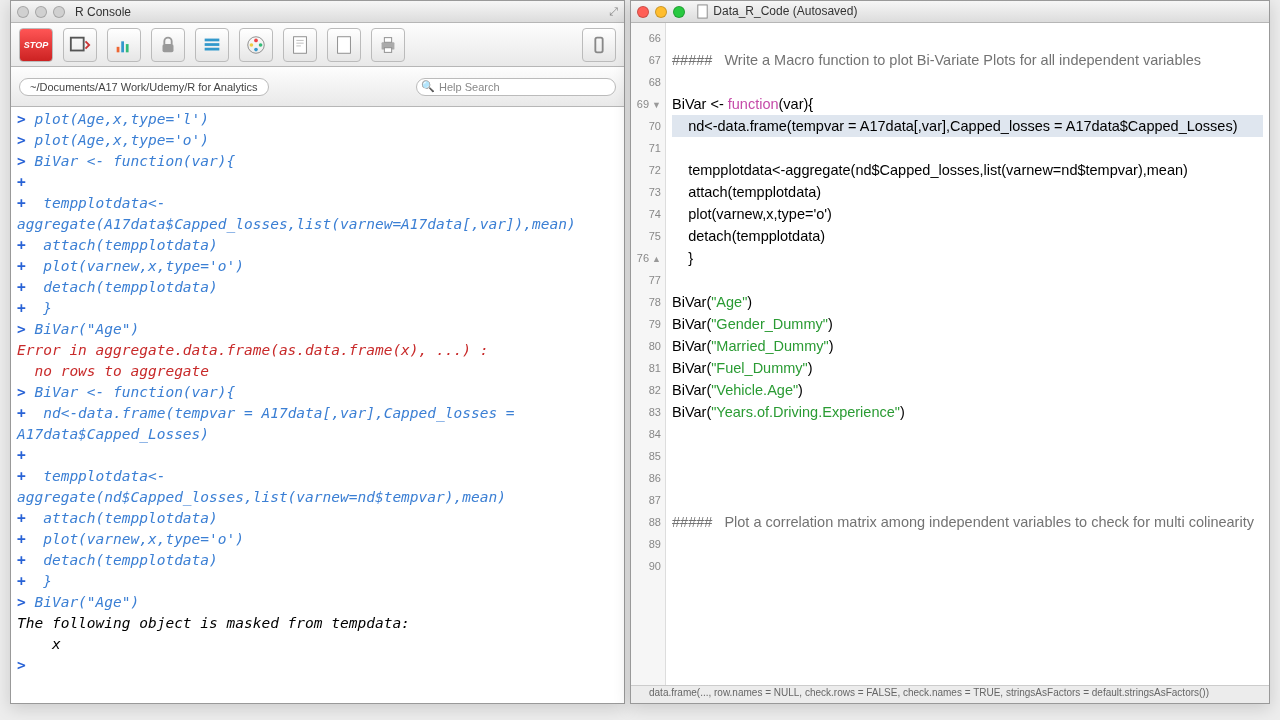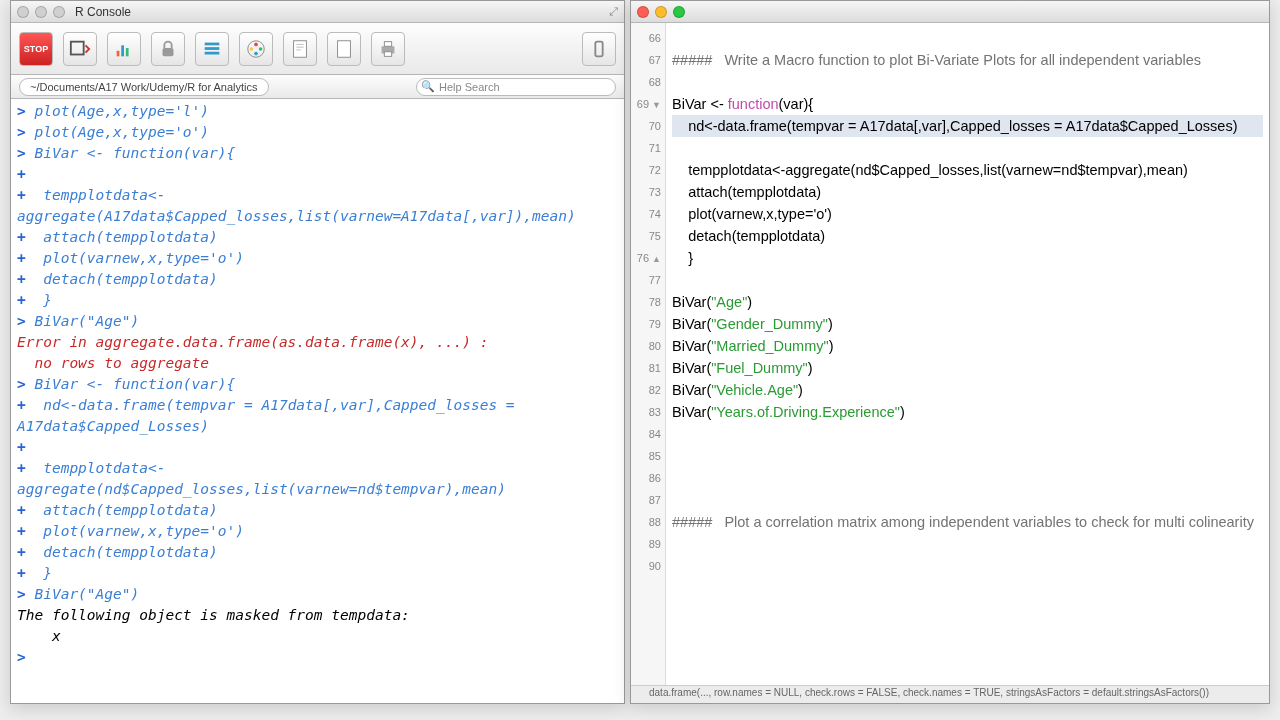--- a/index.html
+++ b/index.html
@@ -25,33 +25,33 @@
   display: flex; align-items: center;
   padding: 0 6px;
   font-size: 12px;
 }
 .traffic { display: flex; gap: 6px; margin-right: 10px; }
 .tl { width: 12px; height: 12px; border-radius: 50%; border: 1px solid rgba(0,0,0,0.2); }
 .tl.red{background:#ff5f57}.tl.yel{background:#ffbd2e}.tl.grn{background:#28c940}
 .tl.grey{background:#d0d0d0}
 .title-center{flex:1; text-align:left; color:#333}
 .toolbar{
-  height: 52px;
+  height: 44px;
   background: linear-gradient(#fdfdfd,#e9e9e9);
   border-bottom:1px solid #b6b6b6;
-  display:flex; align-items:center; padding:0 8px; gap:10px;
+  display:flex; align-items:center; padding:0 8px; gap:10px;font-style:italic;
 }
 .tbtn{
   width:34px;height:34px;border:1px solid #bbb;border-radius:4px;
   background:linear-gradient(#fff,#e6e6e6);
   display:flex;align-items:center;justify-content:center;
   font-size:18px;color:#555;
 }
 .subbar{
-  height:24px;
+  height:40px;
   background:linear-gradient(#fdfdfd,#e9e9e9);
   border-bottom:1px solid #b6b6b6;
   display:flex;align-items:center;padding:0 8px;
 }
 .pill{
   background:#fff;border:1px solid #bbb;border-radius:10px;
   padding:2px 10px;font-size:11px;color:#444;min-width:200px;
 }
 .search{
   background:#fff;border:1px solid #bbb;border-radius:11px;
@@ -187,20 +187,26 @@
   </div>
   <div class="console" id="console"><div><span class="prompt">&gt;</span> <span class="fn">plot(Age,x,type='l')</span></div><div><span class="prompt">&gt;</span> <span class="fn">plot(Age,x,type='o')</span></div><div><span class="prompt">&gt;</span> <span class="fn">BiVar &lt;- function(var){</span></div><div><span class="prompt">+</span> </div><div><span class="prompt">+</span> <span class="fn"> tempplotdata&lt;-aggregate(A17data$Capped_losses,list(varnew=A17data[,var]),mean)</span></div><div><span class="prompt">+</span> <span class="fn"> attach(tempplotdata)</span></div><div><span class="prompt">+</span> <span class="fn"> plot(varnew,x,type='o')</span></div><div><span class="prompt">+</span> <span class="fn"> detach(tempplotdata)</span></div><div><span class="prompt">+</span> <span class="fn"> }</span></div><div><span class="prompt">&gt;</span> <span class="fn">BiVar("Age")</span></div><div><span class="err">Error in aggregate.data.frame(as.data.frame(x), ...) : </span></div><div><span class="err">  no rows to aggregate</span></div><div><span class="prompt">&gt;</span> <span class="fn">BiVar &lt;- function(var){</span></div><div><span class="prompt">+</span> <span class="fn"> nd&lt;-data.frame(tempvar = A17data[,var],Capped_losses = A17data$Capped_Losses)</span></div><div><span class="prompt">+</span> </div><div><span class="prompt">+</span> <span class="fn"> tempplotdata&lt;-aggregate(nd$Capped_losses,list(varnew=nd$tempvar),mean)</span></div><div><span class="prompt">+</span> <span class="fn"> attach(tempplotdata)</span></div><div><span class="prompt">+</span> <span class="fn"> plot(varnew,x,type='o')</span></div><div><span class="prompt">+</span> <span class="fn"> detach(tempplotdata)</span></div><div><span class="prompt">+</span> <span class="fn"> }</span></div><div><span class="prompt">&gt;</span> <span class="fn">BiVar("Age")</span></div><div>The&nbsp;following&nbsp;object&nbsp;is&nbsp;masked&nbsp;from&nbsp;tempdata:</div><div></div><div>&nbsp;&nbsp;&nbsp;&nbsp;x</div><div><span class="prompt">&gt;</span> </div></div>
 </div>
 
 <div class="window" style="left:630px;top:0;width:640px;height:704px">
   <div class="titlebar">
     <div class="traffic">
       <div class="tl red"></div>
       <div class="tl yel"></div>
       <div class="tl grn"></div>
+    </div>
+    <div class="title-center">
+      <svg class="doc-icon" viewBox="0 0 16 16">
+          <rect x="3" y="1" width="10" height="14" fill="#fff" stroke="#888"></rect>
+        </svg>
+      <span>Data_R_Code (Autosaved)</span>
     </div>
   </div>
   <div class="code-area">
     <div class="gutter" id="gutter">
         <div class="gutter-line">66</div>
         <div class="gutter-line">67</div>
         <div class="gutter-line">68</div>
         <div class="gutter-line">69 <span class="gutter-fold">▼</span></div>
         <div class="gutter-line">70</div>
         <div class="gutter-line">71</div>

